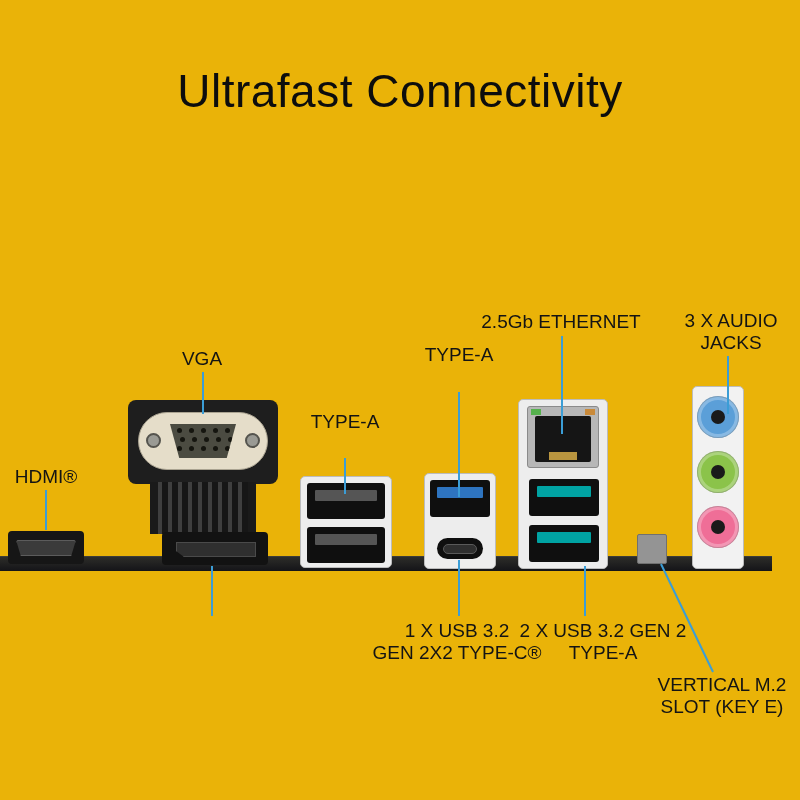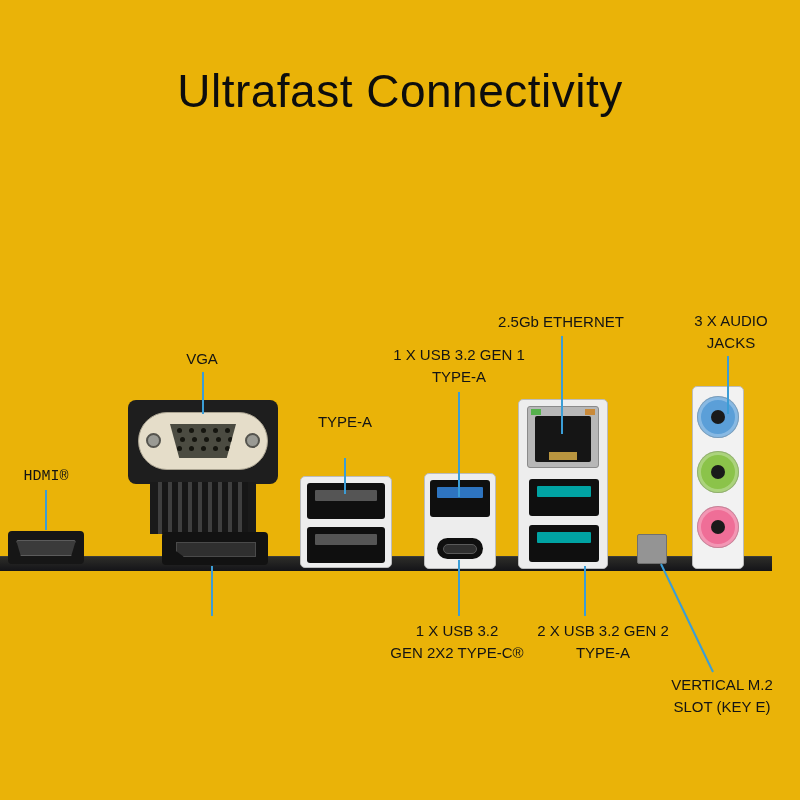--- a/index.html
+++ b/index.html
@@ -1,20 +1,20 @@
 <!DOCTYPE html>
 <html><head>
 <meta charset="utf-8">
 <style>
   html,body{margin:0;padding:0;background:#ffffff;}
   .stage{position:relative;width:800px;height:800px;background:#eab308;overflow:hidden;
          font-family:"Liberation Sans","DejaVu Sans",sans-serif;color:#111;}
   .title{position:absolute;left:0;top:64px;width:100%;margin:0;text-align:center;
          font-size:46px;font-weight:500;letter-spacing:0.5px;color:#0d0d0d;}
-  .label{position:absolute;text-align:center;font-size:15px;line-height:22px;color:#141414;z-index:4;}
+  .label{position:absolute;text-align:center;font-size:19px;line-height:22px;color:#141414;z-index:4;}
   .vline{position:absolute;width:2px;background:#3b9dd6;z-index:3;}
   .overlay{position:absolute;left:0;top:0;z-index:3;pointer-events:none;}
   .board{position:absolute;left:0;top:556px;width:772px;height:14px;z-index:1;
          background:linear-gradient(#2d2d29,#141418);border-top:1px solid #3c3c38;}
   .bracket{position:absolute;background:#ededed;border:1px solid #bcbcbc;border-radius:5px;
            box-sizing:border-box;z-index:2;}
   .usba{position:absolute;background:#0f0f0f;border-radius:3px;z-index:2;}
   .tongue{position:absolute;left:50%;transform:translateX(-50%);top:7px;height:11px;border-radius:1px;}
   
   .hdmi{position:absolute;left:8px;top:531px;width:76px;height:33px;background:#161616;
@@ -63,21 +63,21 @@
 </style>
 </head>
 <body>
 
 <div class="stage">
 
   <h1 class="title">Ultrafast Connectivity</h1>
 
   <div class="board"></div>
 
-  <div class="label" style="left:0;top:466px;width:92px;font-family:Liberation Mono, monospace;">HDMI®</div>
+  <div class="label" style="left:0;top:466px;width:92px;">HDMI®</div>
   <div class="vline" style="left:45px;top:490px;height:40px;"></div>
   <div class="hdmi">
     <div class="hdmi-slot"></div>
   </div>
 
   <div class="label" style="left:162px;top:348px;width:80px;">VGA</div>
   <div class="vline" style="left:202px;top:372px;height:42px;"></div>
 
   <div class="vga-housing"></div>
   <div class="vga-shell"></div>
@@ -120,21 +120,20 @@
   <div class="vline" style="left:344px;top:458px;height:36px;"></div>
   <div class="bracket" style="left:300px;top:476px;width:92px;height:92px;"></div>
   <div class="usba" style="left:307px;top:483px;width:78px;height:36px;">
     <div class="tongue" style="width:62px;background:#555555;"></div>
   </div>
   <div class="usba" style="left:307px;top:527px;width:78px;height:36px;">
     <div class="tongue" style="width:62px;background:#555555;"></div>
   </div>
 
   <div class="label" style="left:370px;top:344px;width:178px;">
-    <div>1 X USB 3.2 GEN 1</div>
     <div>TYPE-A</div>
   </div>
   <div class="vline" style="left:458px;top:392px;height:105px;"></div>
   <div class="bracket" style="left:424px;top:473px;width:72px;height:96px;"></div>
   <div class="usba" style="left:430px;top:480px;width:60px;height:37px;">
     <div class="tongue" style="width:46px;background:#2e74c0;"></div>
   </div>
   <div class="typec">
     <div class="typec-pill"></div>
   </div>

